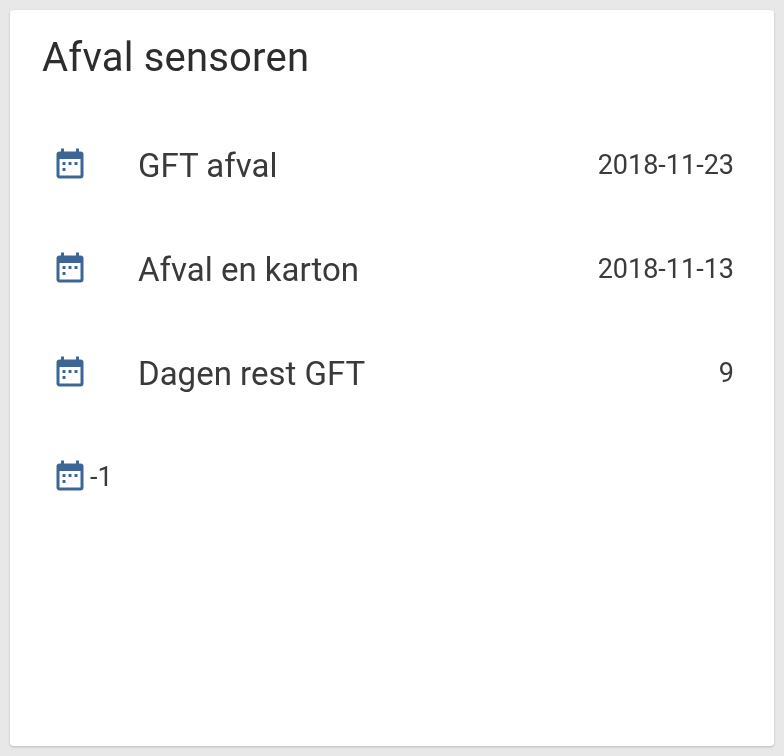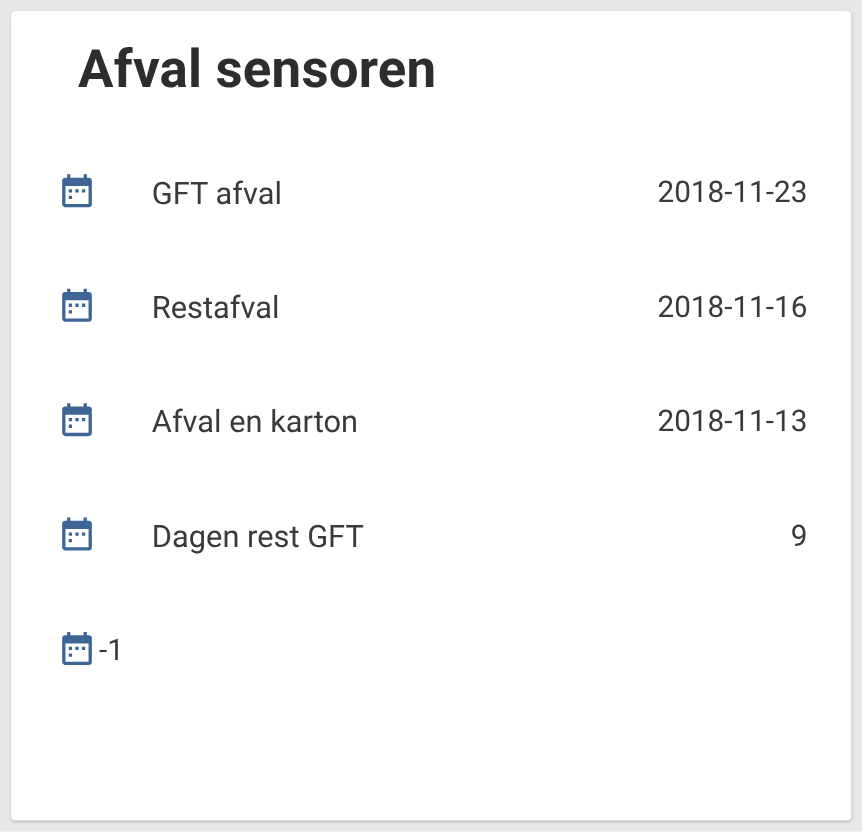--- a/index.html
+++ b/index.html
@@ -19,26 +19,25 @@
     .card {
       background: #ffffff;
       border-radius: 4px;
       box-shadow: 0 1px 3px rgba(0,0,0,0.12), 0 1px 2px rgba(0,0,0,0.08);
       width: 100%;
       height: 100%;
       padding: 24px 32px 30px 32px;
     }
     
     .card-title {
-      font-size: 48px;
-      font-weight: 700;
+      font-size: 40px;
+      font-weight: 400;
       color: #2d2d2d;
       margin-bottom: 32px;
       letter-spacing: 0.2px;
-      margin-left: 29px;
     }
     
     .sensor-list {
       display: flex;
       flex-direction: column;
     }
     
     .sensor-row {
       display: flex;
       align-items: center;
@@ -54,21 +53,21 @@
       flex-shrink: 0;
     }
     
     .icon-wrapper svg {
       width: 36px;
       height: 36px;
       fill: #3d6697;
     }
     
     .sensor-label {
-      font-size: 28px;
+      font-size: 33px;
       color: #3a3a3a;
       margin-left: 48px;
       flex: 1;
       font-weight: 400;
     }
     
     .sensor-value {
       font-size: 27px;
       color: #3a3a3a;
       text-align: right;
@@ -86,29 +85,20 @@
     <div class="sensor-row">
       <div class="icon-wrapper">
         <svg viewBox="0 0 24 24">
             <path d="M9,10V12H7V10H9M13,10V12H11V10H13M17,10V12H15V10H17M19,3A2,2 0 0,1 21,5V19A2,2 0 0,1 19,21H5C3.89,21 3,20.1 3,19V5A2,2 0 0,1 5,3H6V1H8V3H16V1H18V3H19M19,19V8H5V19H19M7,14H9V16H7V14Z"></path>
           </svg>
       </div>
       <span class="sensor-label">GFT afval</span>
       <span class="sensor-value">2018-11-23</span>
     </div>
 
-    <div class="sensor-row">
-      <div class="icon-wrapper">
-        <svg viewBox="0 0 24 24">
-            <path d="M9,10V12H7V10H9M13,10V12H11V10H13M17,10V12H15V10H17M19,3A2,2 0 0,1 21,5V19A2,2 0 0,1 19,21H5C3.89,21 3,20.1 3,19V5A2,2 0 0,1 5,3H6V1H8V3H16V1H18V3H19M19,19V8H5V19H19M7,14H9V16H7V14Z"></path>
-          </svg>
-      </div>
-      <span class="sensor-label">Restafval</span>
-      <span class="sensor-value">2018-11-16</span>
-    </div>
 
     <div class="sensor-row">
       <div class="icon-wrapper">
         <svg viewBox="0 0 24 24">
             <path d="M9,10V12H7V10H9M13,10V12H11V10H13M17,10V12H15V10H17M19,3A2,2 0 0,1 21,5V19A2,2 0 0,1 19,21H5C3.89,21 3,20.1 3,19V5A2,2 0 0,1 5,3H6V1H8V3H16V1H18V3H19M19,19V8H5V19H19M7,14H9V16H7V14Z"></path>
           </svg>
       </div>
       <span class="sensor-label">Afval en karton</span>
       <span class="sensor-value">2018-11-13</span>
     </div>

